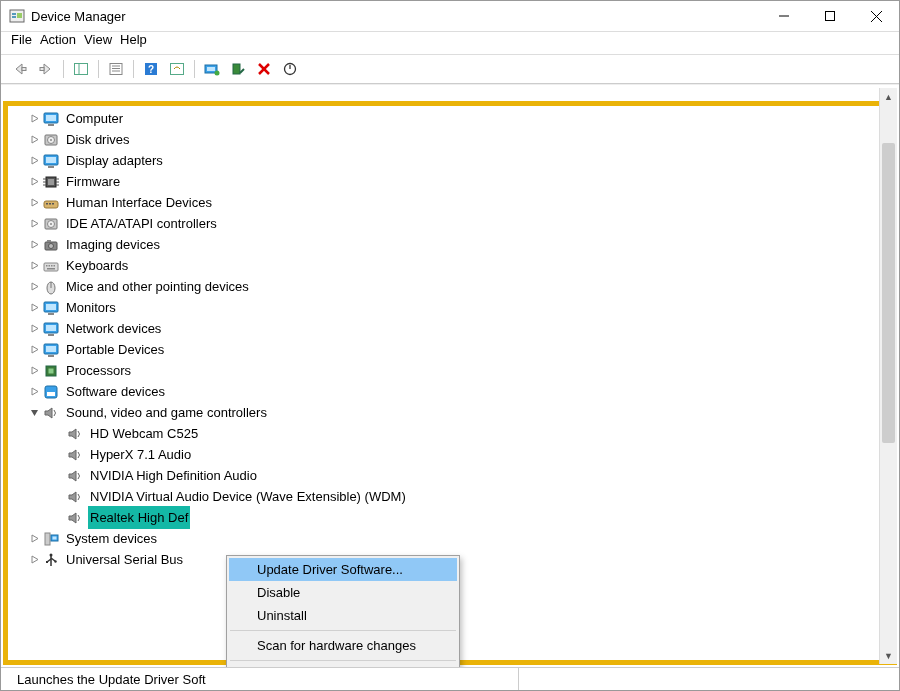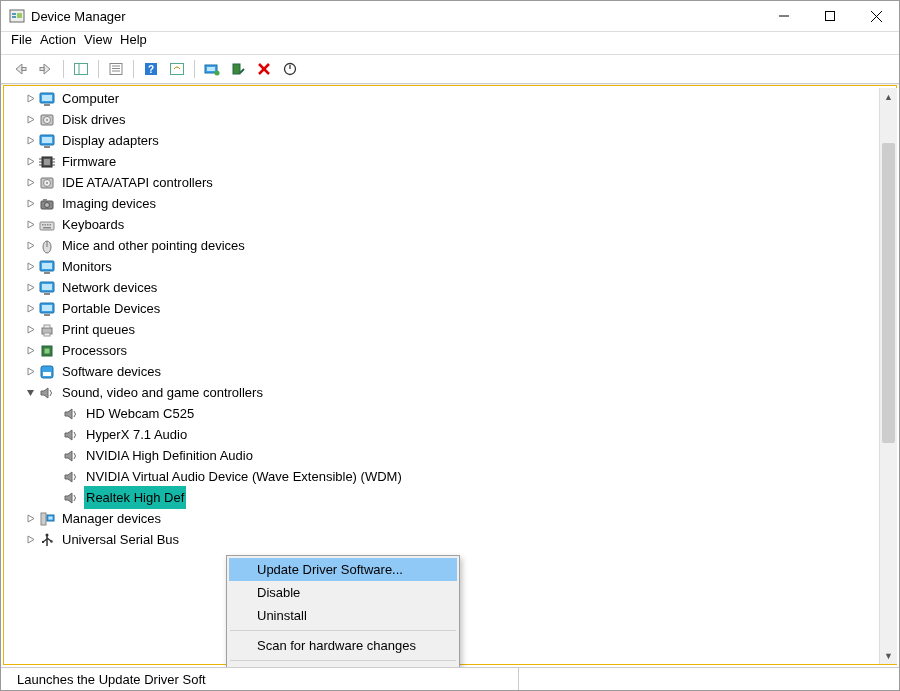--- a/index.html
+++ b/index.html
@@ -13,21 +13,21 @@
   .win-btn.close{font-size:16px}
   
   .menubar{height:22px;display:flex;align-items:flex-start;padding-left:10px;border-bottom:1px solid #ddd;gap:8px;font-size:13px}
   .menubar span{cursor:default}
   
   .toolbar{height:28px;display:flex;align-items:center;padding-left:8px;border-bottom:1px solid #ccc;gap:4px}
   .tb-btn{width:22px;height:22px;display:flex;align-items:center;justify-content:center;border:1px solid transparent;box-sizing:border-box}
   .tb-sep{width:1px;height:18px;background:#ccc;margin:0 2px}
   
   .client{flex:1;display:flex;border-top:1px solid #eee;position:relative;overflow:hidden}
-  .tree-area{flex:1;overflow:auto;border:1px solid #eab308;margin:0 2px 2px 2px;position:relative}
+  .tree-area{flex:1;overflow:auto;border:5px solid #eab308;margin:16px 2px 2px 2px;position:relative}
   .scroll-track{position:absolute;right:2px;top:3px;bottom:3px;width:17px;background:#f0f0f0;border-left:1px solid #dcdcdc}
   .scroll-arrow{position:absolute;left:0;width:17px;height:17px;display:flex;align-items:center;justify-content:center;font-size:9px;color:#555}
   .scroll-arrow.up{top:0}
   .scroll-arrow.down{bottom:0}
   .scroll-thumb{position:absolute;left:2px;right:2px;top:55px;height:300px;background:#cdcdcd;border-radius:2px}
   ul.tree{list-style:none;margin:0;padding:2px 0 2px 0}
   ul.tree ul{list-style:none;margin:0;padding-left:20px}
   li.node{line-height:21px;white-space:nowrap}
   .row{display:flex;align-items:center;height:21px}
   .expander{width:16px;height:16px;display:inline-flex;align-items:center;justify-content:center;cursor:default;color:#777;font-size:11px;margin-left:18px}
@@ -316,20 +316,35 @@
           </li>
           <li class="node">
             <div class="row">
               <span class="expander">
                 <svg width="9" height="9">
                   <path d="M2 1 L8 4.5 L2 8 Z" fill="none" stroke="#888"></path>
                 </svg>
               </span>
               <span class="icon-slot">
                 <svg width="16" height="16">
+                  <use href="#i-hid"></use>
+                </svg>
+              </span>
+              <span class="node-label">Human Interface Devices</span>
+            </div>
+          </li>
+          <li class="node">
+            <div class="row">
+              <span class="expander">
+                <svg width="9" height="9">
+                  <path d="M2 1 L8 4.5 L2 8 Z" fill="none" stroke="#888"></path>
+                </svg>
+              </span>
+              <span class="icon-slot">
+                <svg width="16" height="16">
                   <use href="#i-disk"></use>
                 </svg>
               </span>
               <span class="node-label">IDE ATA/ATAPI controllers</span>
             </div>
           </li>
           <li class="node">
             <div class="row">
               <span class="expander">
                 <svg width="9" height="9">
@@ -410,35 +425,20 @@
                 <svg width="9" height="9">
                   <path d="M2 1 L8 4.5 L2 8 Z" fill="none" stroke="#888"></path>
                 </svg>
               </span>
               <span class="icon-slot">
                 <svg width="16" height="16">
                   <use href="#i-monitor"></use>
                 </svg>
               </span>
               <span class="node-label">Portable Devices</span>
-            </div>
-          </li>
-          <li class="node">
-            <div class="row">
-              <span class="expander">
-                <svg width="9" height="9">
-                  <path d="M2 1 L8 4.5 L2 8 Z" fill="none" stroke="#888"></path>
-                </svg>
-              </span>
-              <span class="icon-slot">
-                <svg width="16" height="16">
-                  <use href="#i-printer"></use>
-                </svg>
-              </span>
-              <span class="node-label">Print queues</span>
             </div>
           </li>
           <li class="node">
             <div class="row">
               <span class="expander">
                 <svg width="9" height="9">
                   <path d="M2 1 L8 4.5 L2 8 Z" fill="none" stroke="#888"></path>
                 </svg>
               </span>
               <span class="icon-slot">
@@ -536,21 +536,21 @@
               <span class="expander">
                 <svg width="9" height="9">
                   <path d="M2 1 L8 4.5 L2 8 Z" fill="none" stroke="#888"></path>
                 </svg>
               </span>
               <span class="icon-slot">
                 <svg width="16" height="16">
                   <use href="#i-system"></use>
                 </svg>
               </span>
-              <span class="node-label">Manager devices</span>
+              <span class="node-label">System devices</span>
             </div>
           </li>
           <li class="node">
             <div class="row">
               <span class="expander">
                 <svg width="9" height="9">
                   <path d="M2 1 L8 4.5 L2 8 Z" fill="none" stroke="#888"></path>
                 </svg>
               </span>
               <span class="icon-slot">

